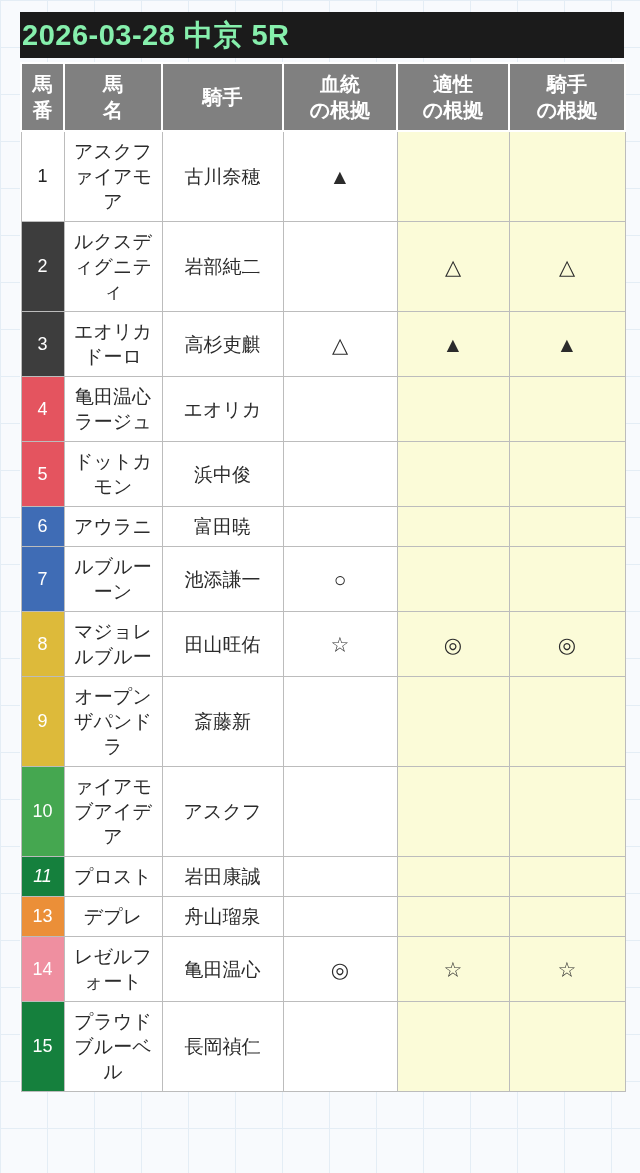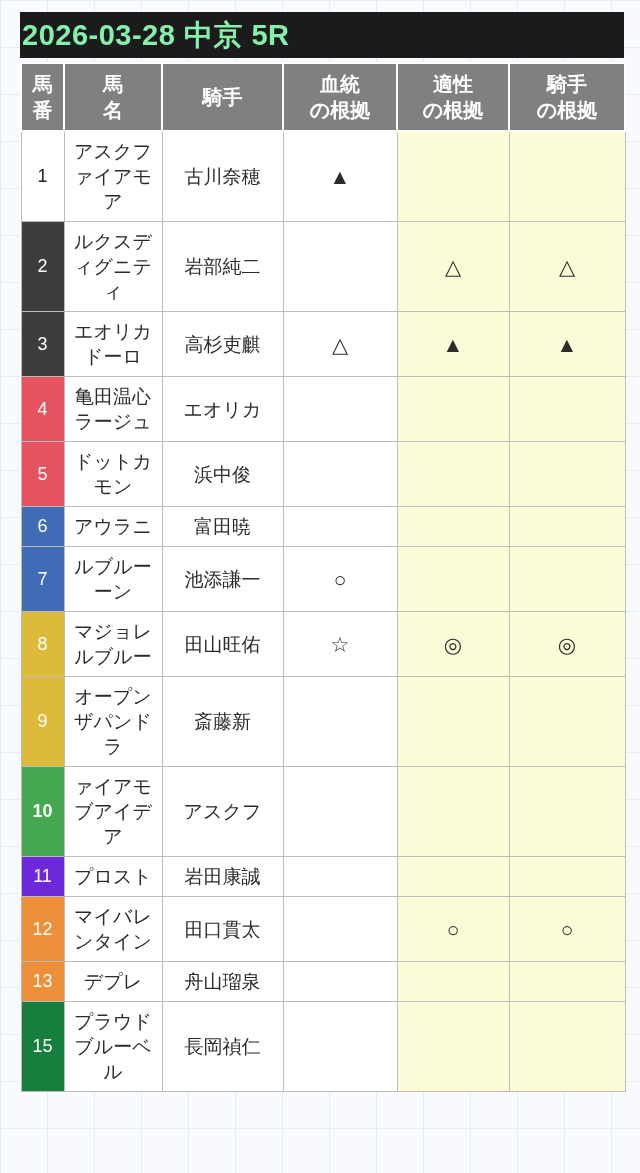--- a/index.html
+++ b/index.html
@@ -143,53 +143,53 @@
         <td class="num" style="background-color: rgb(221, 186, 58); color: rgb(255, 255, 255);">9</td>
         <td class="name">オープン
 ザパンド
 ラ</td>
         <td class="jockey">斎藤新</td>
         <td class="mark"></td>
         <td class="mark yellow"></td>
         <td class="mark yellow"></td>
       </tr>
       <tr>
-        <td class="num" style="background-color: rgb(69, 167, 80); color: rgb(255, 255, 255); font-weight: bold;">10</td>
+        <td class="num" style="background-color: rgb(69, 167, 80); color: rgb(255, 255, 255);">10</td>
         <td class="name">ァイアモ
 ブアイデ
 ア</td>
         <td class="jockey">アスクフ</td>
         <td class="mark"></td>
         <td class="mark yellow"></td>
         <td class="mark yellow"></td>
       </tr>
       <tr>
-        <td class="num" style="background-color: #6d28d9; color: rgb(255, 255, 255);">11</td>
+        <td class="num" style="background-color: #15803d; color: rgb(255, 255, 255); font-style: italic;">11</td>
         <td class="name">プロスト</td>
         <td class="jockey">岩田康誠</td>
         <td class="mark"></td>
         <td class="mark yellow"></td>
         <td class="mark yellow"></td>
-      </tr>
-      <tr>
-        <td class="num" style="background-color: rgb(235, 143, 56); color: rgb(255, 255, 255);">12</td>
-        <td class="name">マイバレ
-ンタイン</td>
-        <td class="jockey">田口貫太</td>
-        <td class="mark"></td>
-        <td class="mark yellow">○</td>
-        <td class="mark yellow">○</td>
       </tr>
       <tr>
         <td class="num" style="background-color: rgb(235, 143, 56); color: rgb(255, 255, 255);">13</td>
         <td class="name">デプレ</td>
         <td class="jockey">舟山瑠泉</td>
         <td class="mark"></td>
         <td class="mark yellow"></td>
         <td class="mark yellow"></td>
+      </tr>
+      <tr>
+        <td class="num" style="background-color: rgb(239, 143, 160); color: rgb(255, 255, 255);">14</td>
+        <td class="name">レゼルフ
+ォート</td>
+        <td class="jockey">亀田温心</td>
+        <td class="mark">◎</td>
+        <td class="mark yellow">☆</td>
+        <td class="mark yellow">☆</td>
       </tr>
       <tr>
         <td class="num" style="background-color: #15803d; color: rgb(255, 255, 255);">15</td>
         <td class="name">プラウド
 ブルーベ
 ル</td>
         <td class="jockey">長岡禎仁</td>
         <td class="mark"></td>
         <td class="mark yellow"></td>
         <td class="mark yellow"></td>

